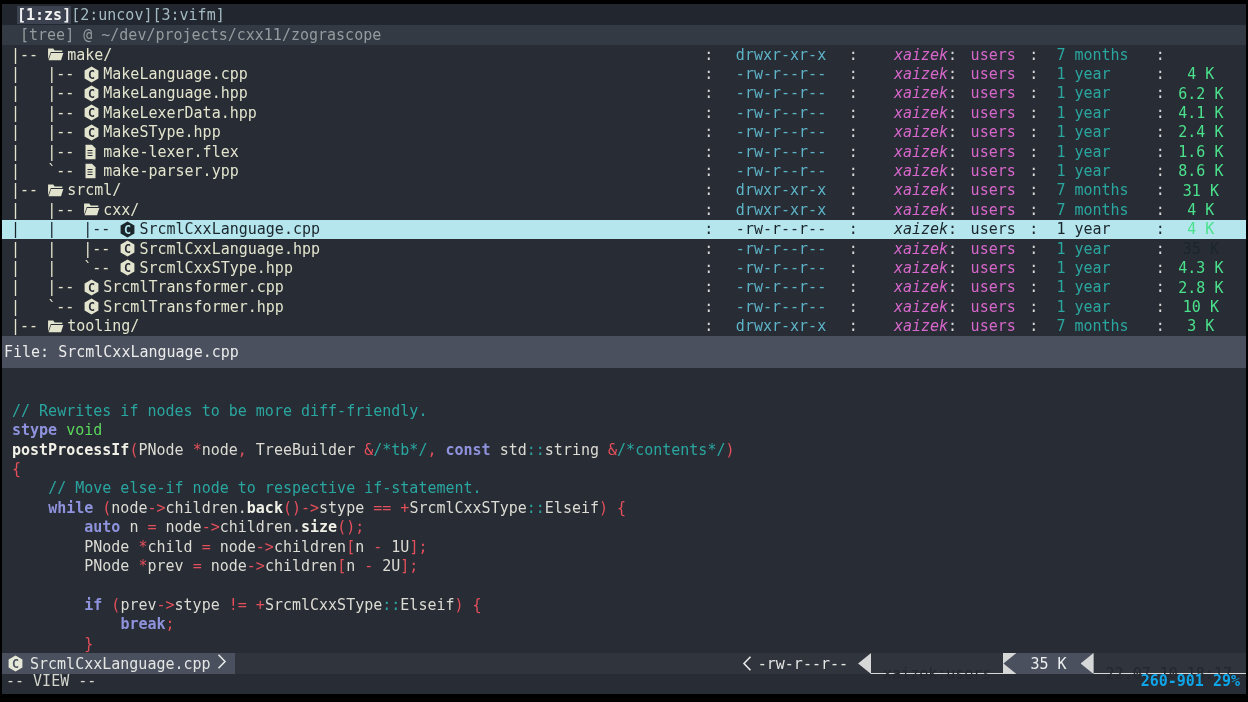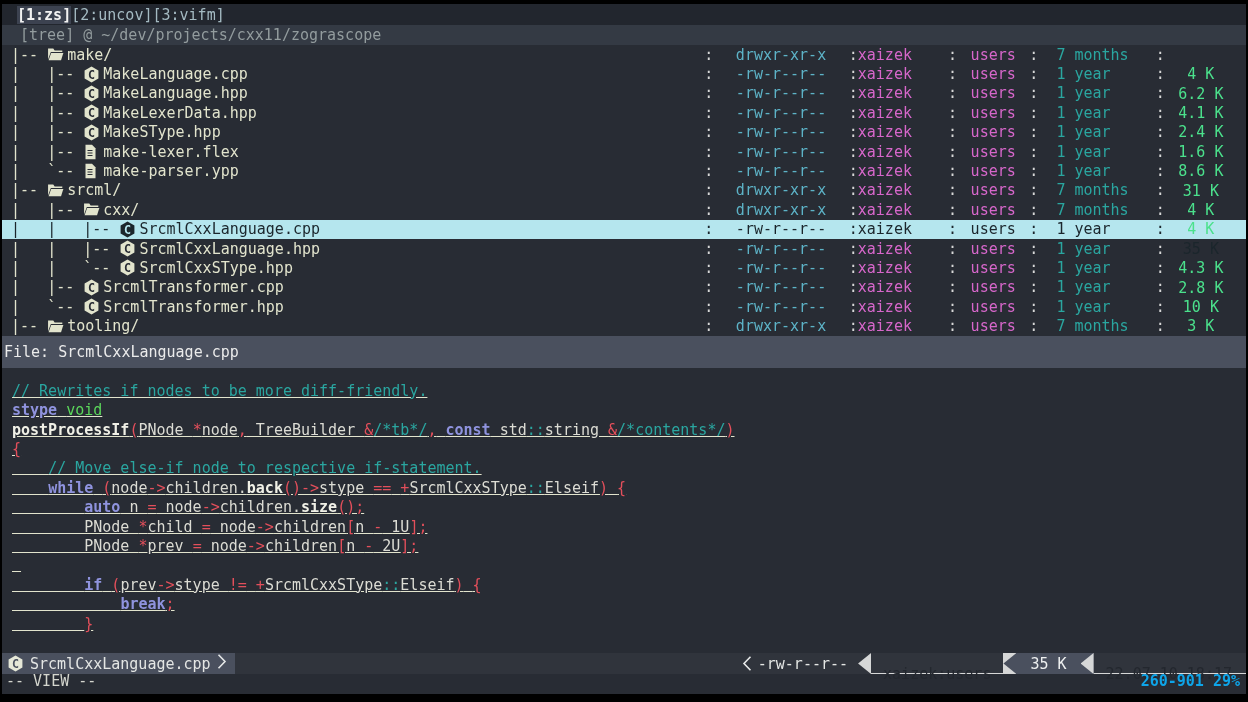--- a/index.html
+++ b/index.html
@@ -34,35 +34,35 @@
   .row{ height:19.4px; display:flex; align-items:center; white-space:pre; }
   .row .prefix{ color:var(--cream); }
   .row .icon{ width:20px; flex:none; display:inline-flex; align-items:center;
     justify-content:flex-start; color:var(--cream); }
   .row .icon svg{ display:block; }
   .icon .hole{ fill:var(--bg); }
   .row .name{ color:var(--cream); }
   .row .fill{ flex:1; }
   .col-sep{ width:1ch; text-align:center; color:var(--sep); flex:none; }
   .perms{ width:15ch; text-align:center; color:var(--cyan); flex:none; }
-  .user { width:10ch; text-align:left; color:var(--pink); flex:none; }
+  .user { width:10ch; text-align:right; color:var(--pink); flex:none;font-style:italic; }
   .group{ width:8ch;  text-align:center; color:var(--pink); flex:none; }
   .date { width:13ch; padding-left:2ch; color:var(--teal); flex:none; }
   .size { width:9ch;  text-align:center; color:var(--green); flex:none; padding-right:1ch;margin-top:39px; }
   .row.selected{ background:var(--sel-bg); }
   .row.selected span{ color:var(--sel-fg); }
   .row.selected .icon{ color:var(--sel-fg); }
   .row.selected .icon .hole{ fill:var(--sel-bg); }
 
   
   .filebar{ height:32px; background:#4a505e; color:#ebebeb; display:flex;
     align-items:center; padding-left:2px; white-space:pre; flex:none; }
 
   
-  .code-view{ flex:1; padding-top:14px; overflow:hidden;text-decoration:underline; }
+  .code-view{ flex:1; padding-top:34px; overflow:hidden; }
   .code-line{ height:19.4px; white-space:pre; padding-left:10px; color:var(--plain); }
   .tok-c{ color:var(--teal); }
   .tok-k{ color:var(--kw); font-weight:bold; }
   .tok-t{ color:var(--type); }
   .tok-p{ color:var(--red); }
   .tok-n{ color:var(--plain); }
   .tok-s{ color:var(--teal); }
   .tok-f{ color:var(--func); font-weight:bold; }
 
   

